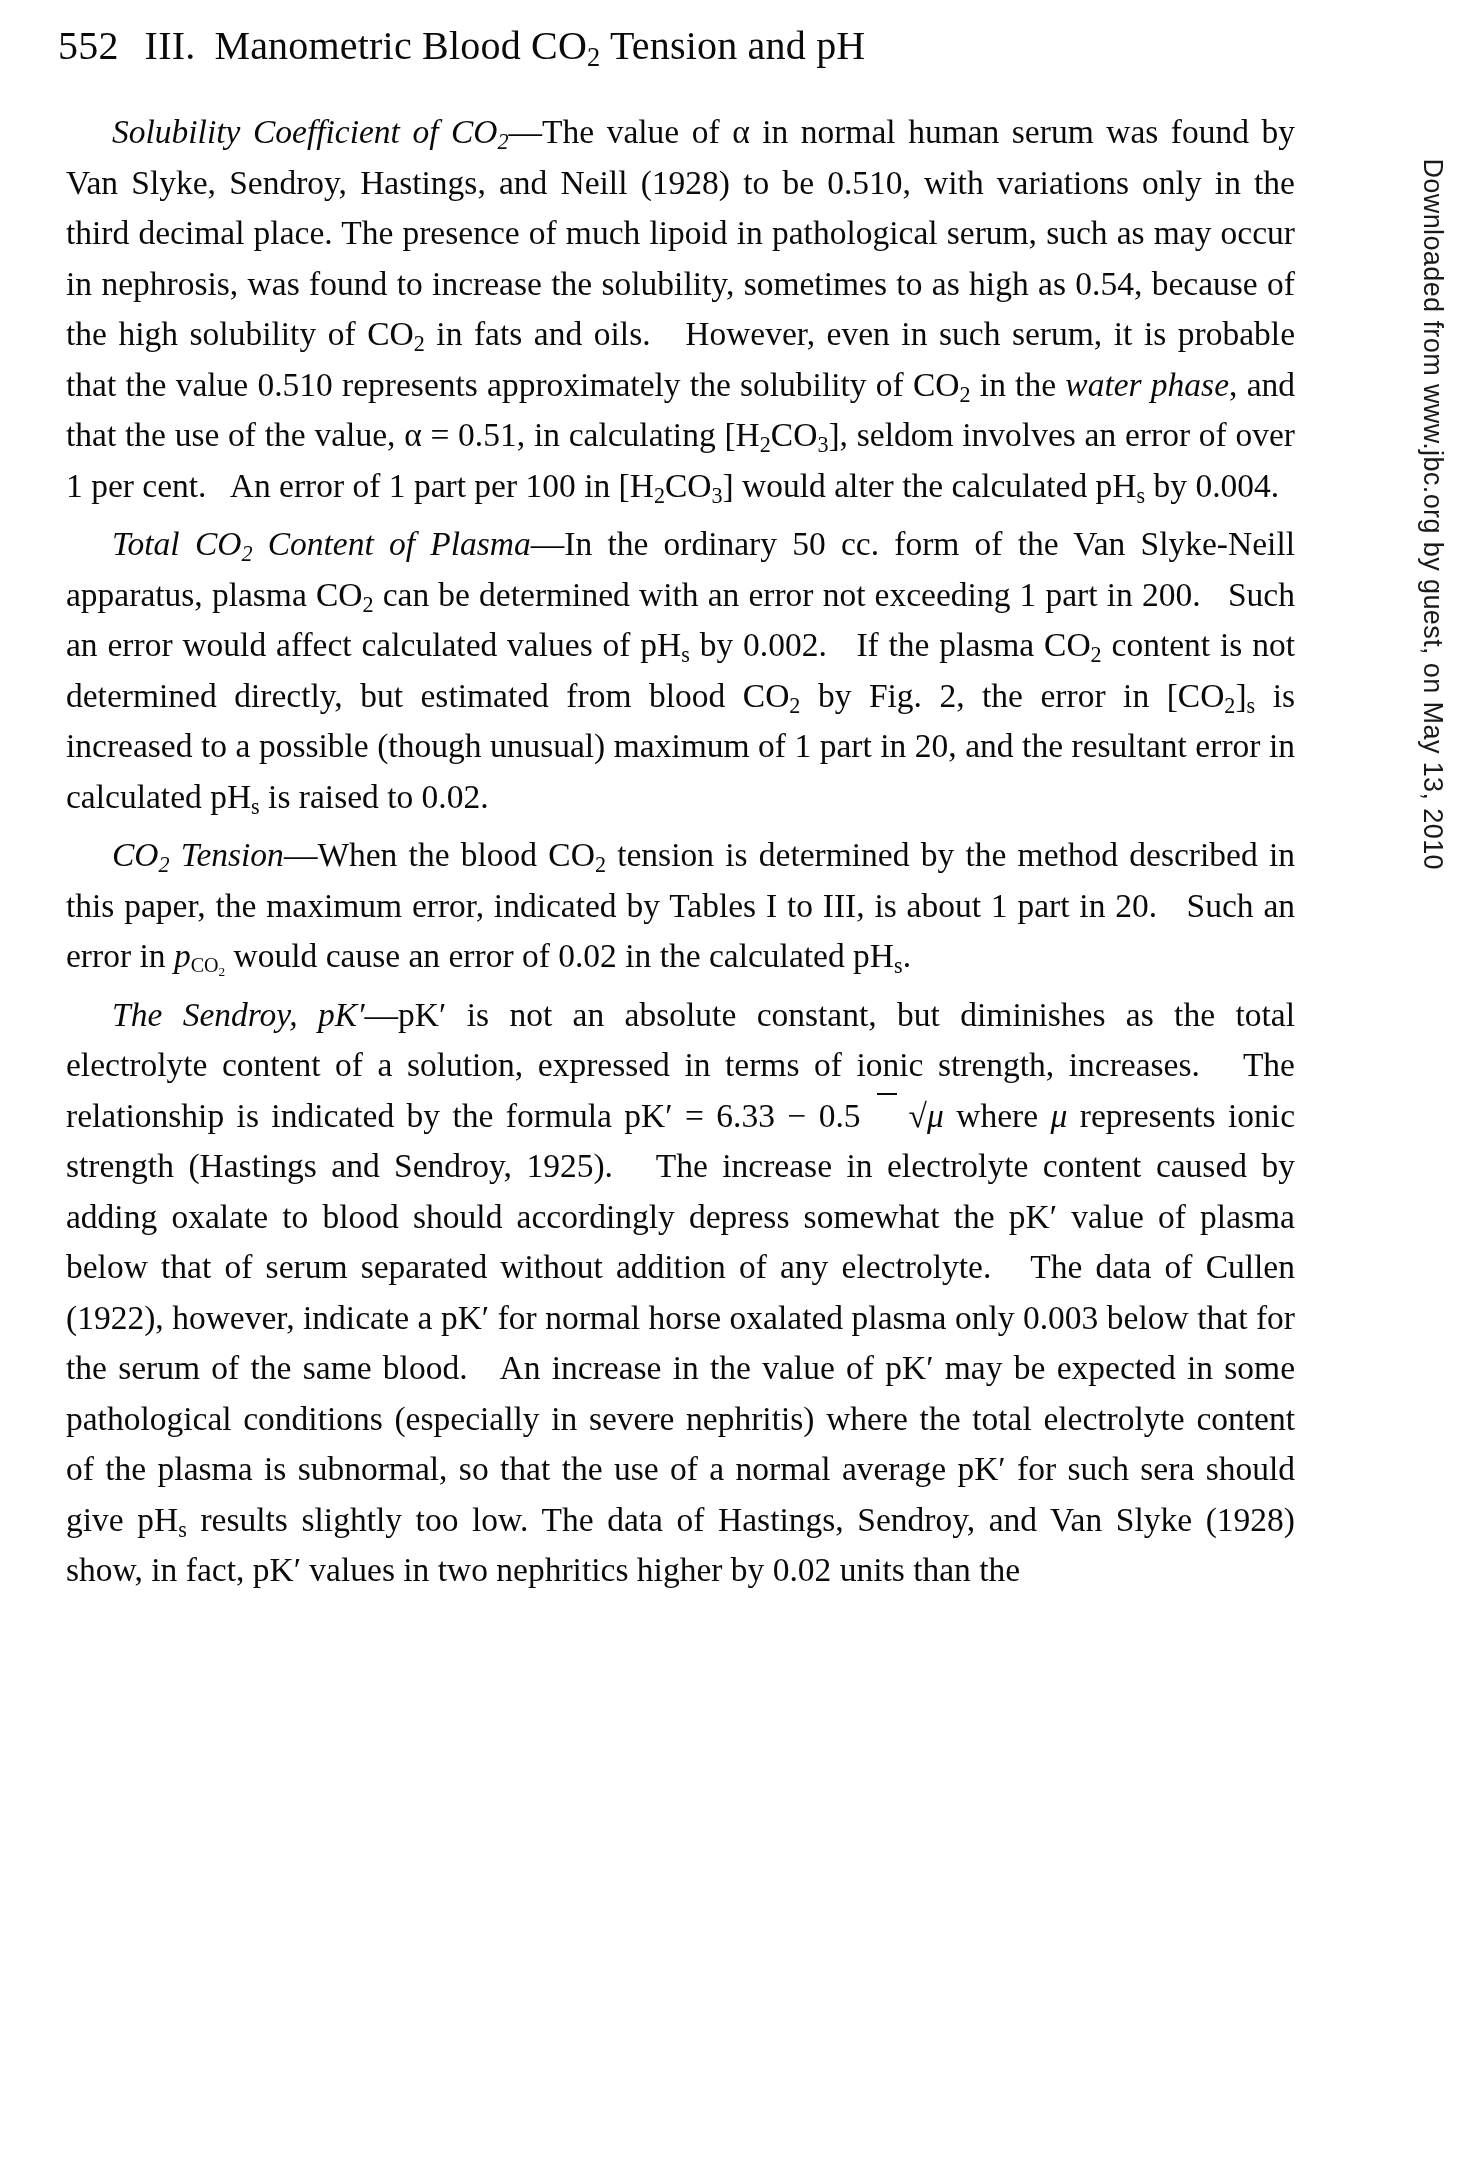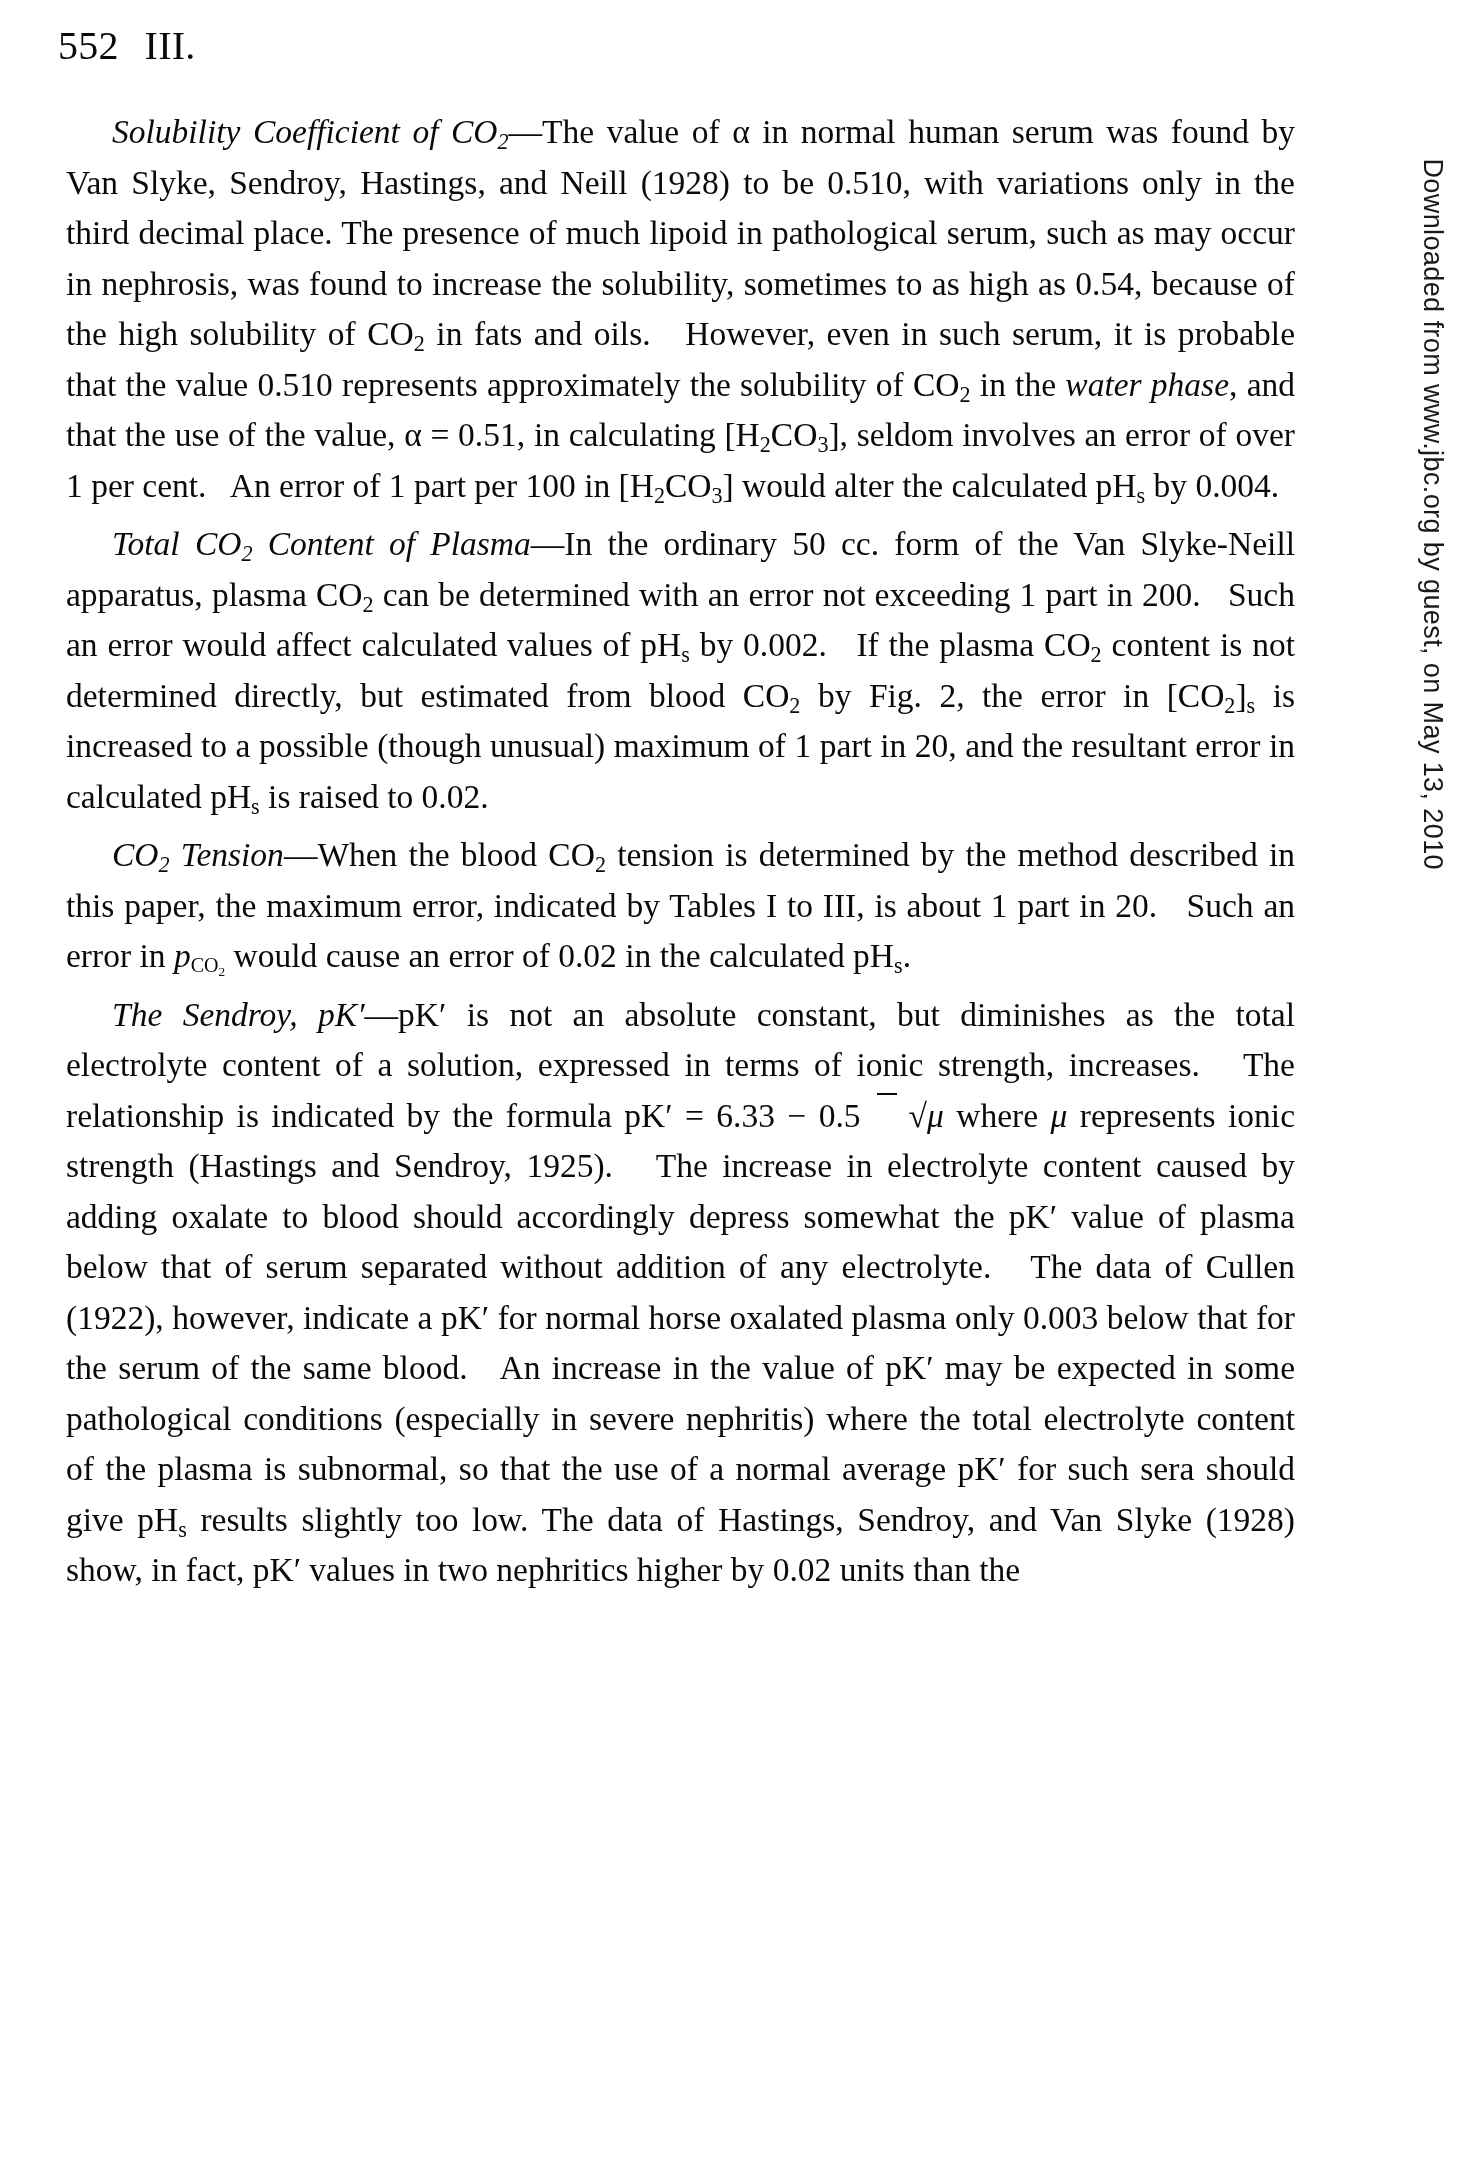--- a/index.html
+++ b/index.html
@@ -107,20 +107,21 @@
 </head>
 <body>
 
 <div class="page">
 
   <div class="content">
 
     <div class="header-line">
       <span class="pageno">552</span>
       <span class="secno">III.</span>
+      <span class="htitle">Manometric Blood CO<sub>2</sub> Tension and pH</span>
     </div>
 
     <div class="body-text">
 
       <p class="para">
         <i>Solubility Coefficient of CO<sub>2</sub></i>—The value of α in normal human
         serum was found by Van Slyke, Sendroy, Hastings, and Neill
         (1928) to be 0.510, with variations only in the third decimal place.
         The presence of much lipoid in pathological serum, such as may
         occur in nephrosis, was found to increase the solubility, sometimes

